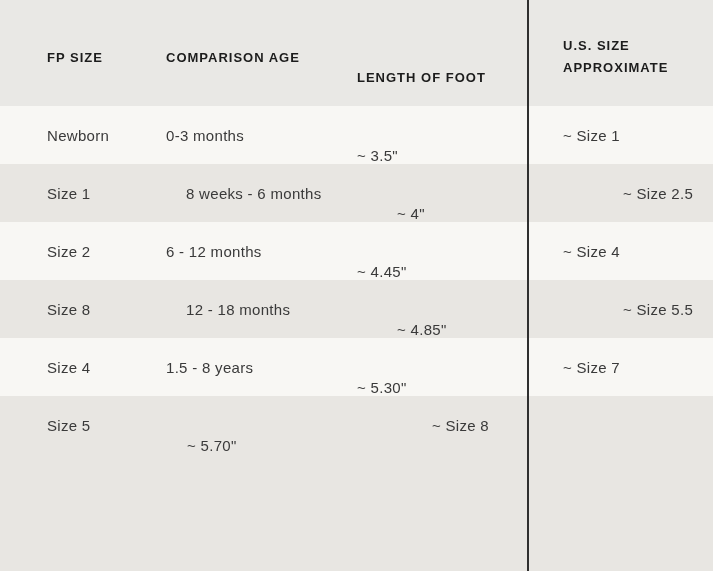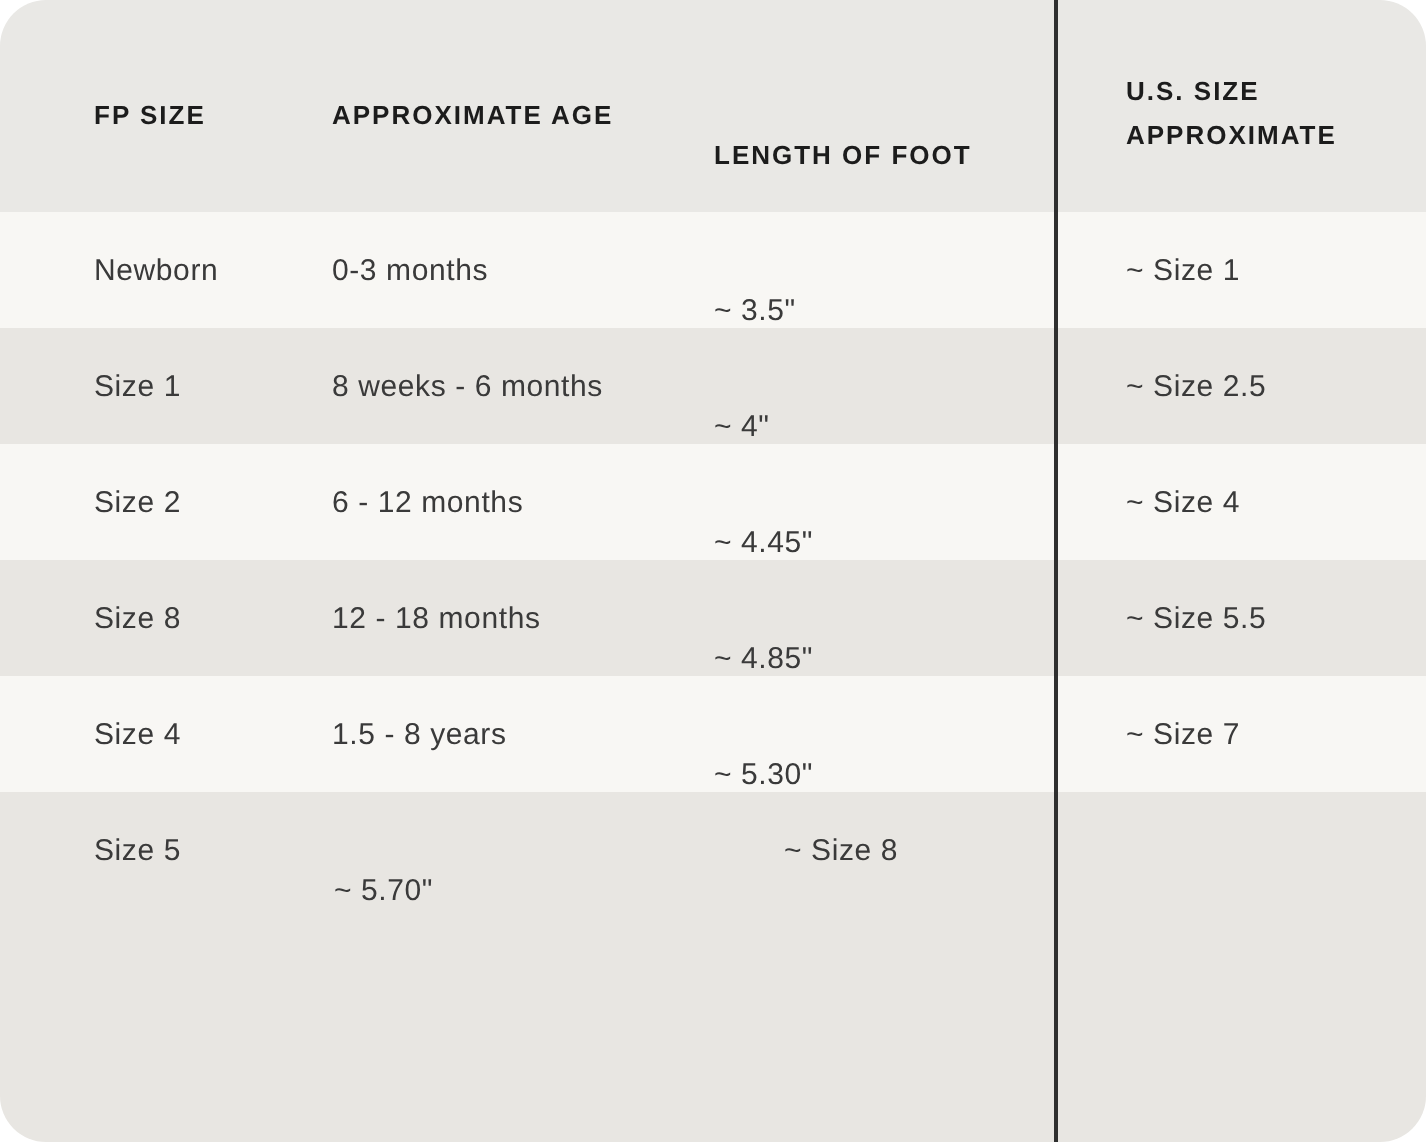--- a/index.html
+++ b/index.html
@@ -5,40 +5,39 @@
   html, body { margin: 0; padding: 0; background: #ffffff; }
   .page {
     position: relative;
     width: 713px;
     height: 571px;
     font-family: "Liberation Sans", "DejaVu Sans", sans-serif;
     color: #3a3a3a;
     overflow: hidden;
     display: flex;
     flex-direction: column;
-    border-radius: 23px;
   }
   .grid-row {
     display: grid;
     grid-template-columns: 166px 190px 171px 1fr;
     align-items: center;
   }
   .header-row {
     height: 106px;
     background: #e9e8e5;
     font-weight: bold;
     font-size: 13px;
     letter-spacing: 1px;
     color: #1c1c1c;
     padding-top: 8px;
     box-sizing: border-box;
   }
   .data-row { height: 58px; font-size: 15px; letter-spacing: 0.3px; }
   .row-light { background: #f8f7f4; }
-  .row-gray  { background: #e8e6e2; }
+  .row-gray  { background: #e8e6e2; gap: 20px; }
   .filler    { flex: 1; background: #e8e6e2; }
   .cell-1 { padding-left: 47px; }
   .cell-2 { padding-left: 0; }
   .cell-3 { padding-left: 1px; margin-top: 40px; }
   .cell-4 { padding-left: 36px; }
   .us-header-line { display: block; line-height: 22px; }
   .divider {
     position: absolute;
     left: 527px;
     top: 0;
@@ -47,21 +46,21 @@
     background: #2f2f2f;
   }
 </style>
 </head>
 <body>
 
 <div class="page">
 
   <div class="grid-row header-row">
     <div class="cell-1">FP SIZE</div>
-    <div class="cell-2">APPROXIMATE AGE</div>
+    <div class="cell-2">COMPARISON AGE</div>
     <div class="cell-3">LENGTH OF FOOT</div>
     <div class="cell-4">
       <span class="us-header-line">U.S. SIZE</span>
       <span class="us-header-line">APPROXIMATE</span>
     </div>
   </div>
 
   <div class="grid-row data-row row-light">
     <div class="cell-1">Newborn</div>
     <div class="cell-2">0-3 months</div>

